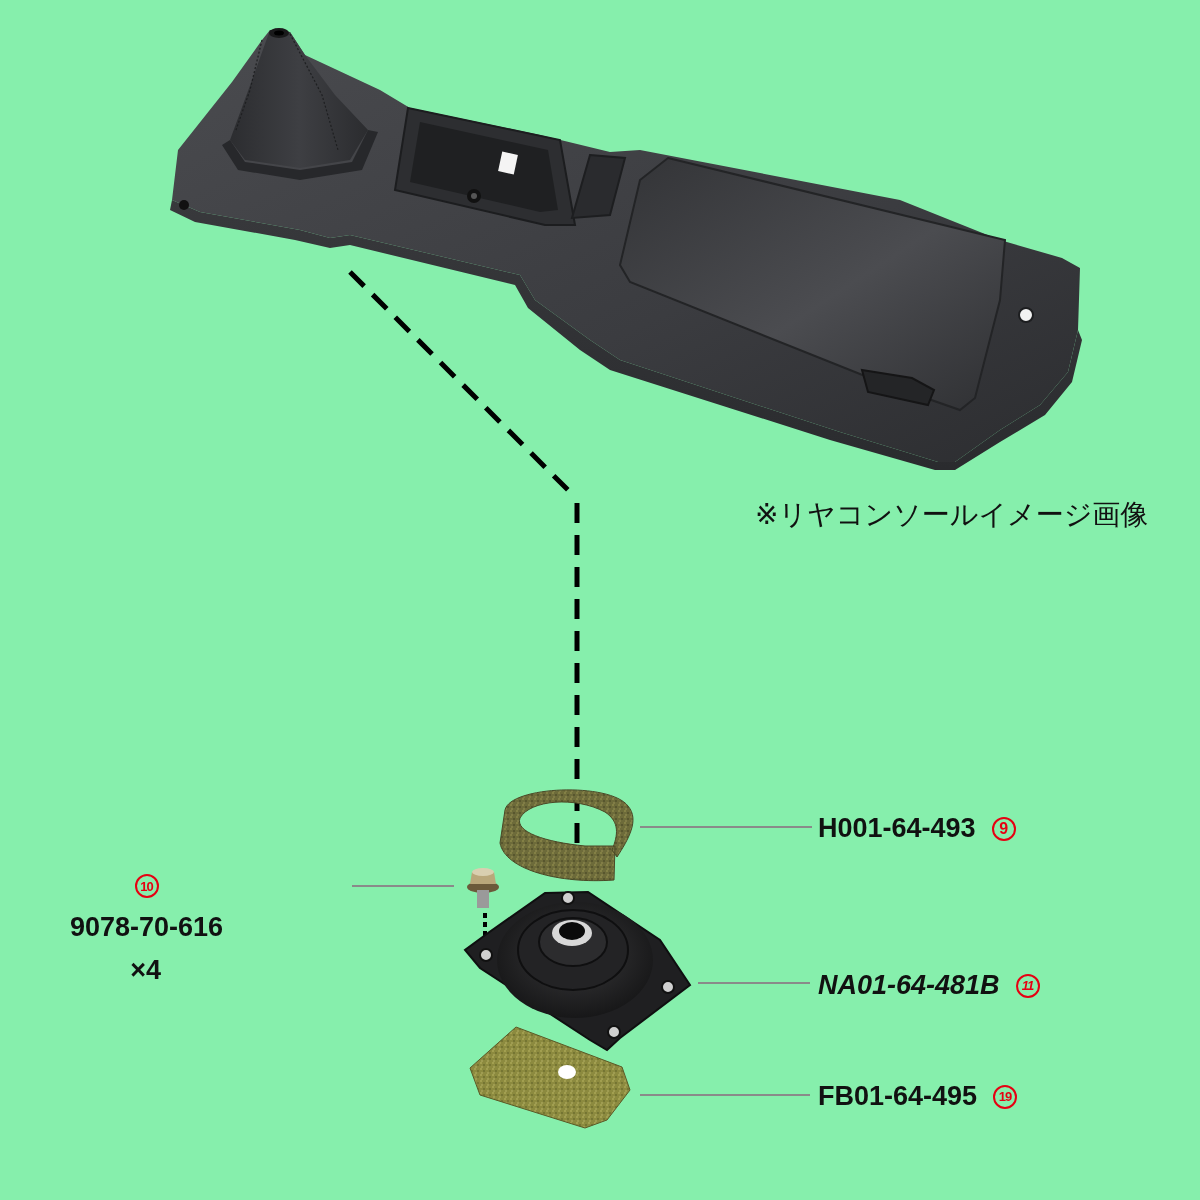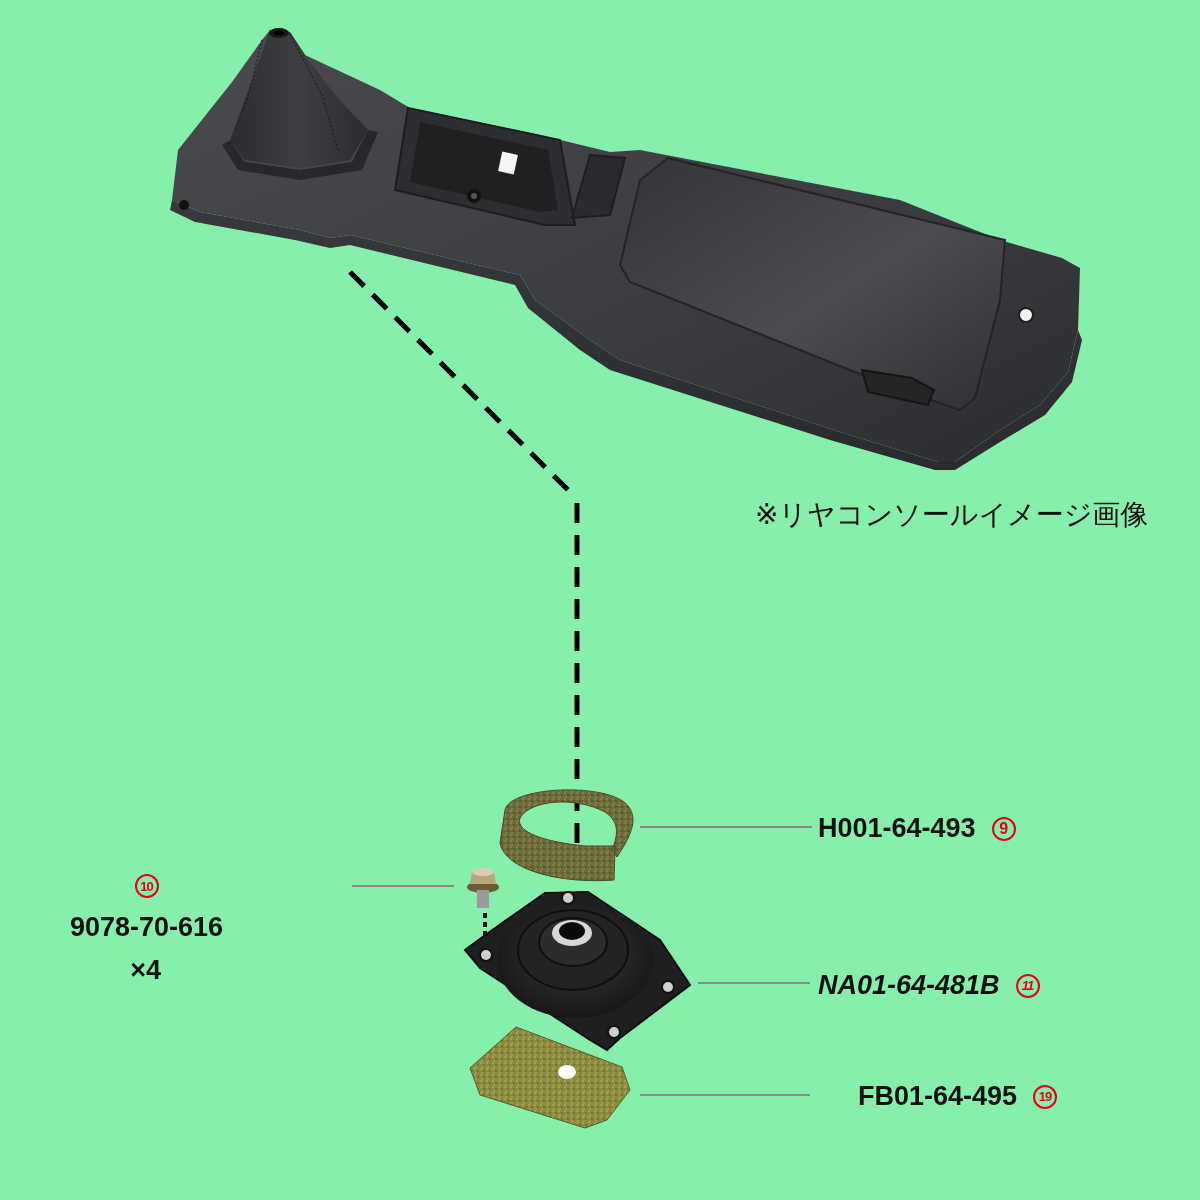--- a/index.html
+++ b/index.html
@@ -202,18 +202,18 @@
     <span class="badge two">10</span>
     <span>9078-70-616</span>
     <span style="margin-left:-2px;">×4</span>
   </div>
 
   <div class="label" style="left:818px; top:972px;font-style:italic;">
     <span>NA01-64-481B</span>
     <span class="badge two">11</span>
   </div>
 
-  <div class="label" style="left:818px; top:1083px;margin-left:40px;">
+  <div class="label" style="left:818px; top:1083px;">
     <span>FB01-64-495</span>
     <span class="badge two">19</span>
   </div>
 
 </div>
 
 </body></html>

